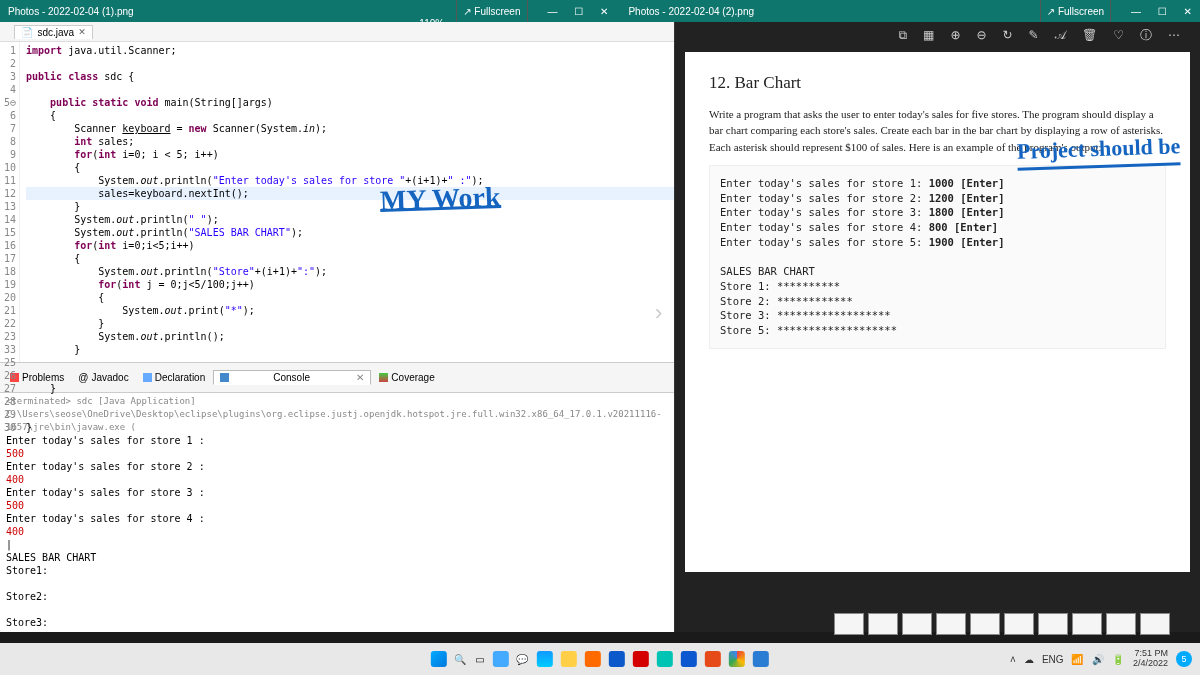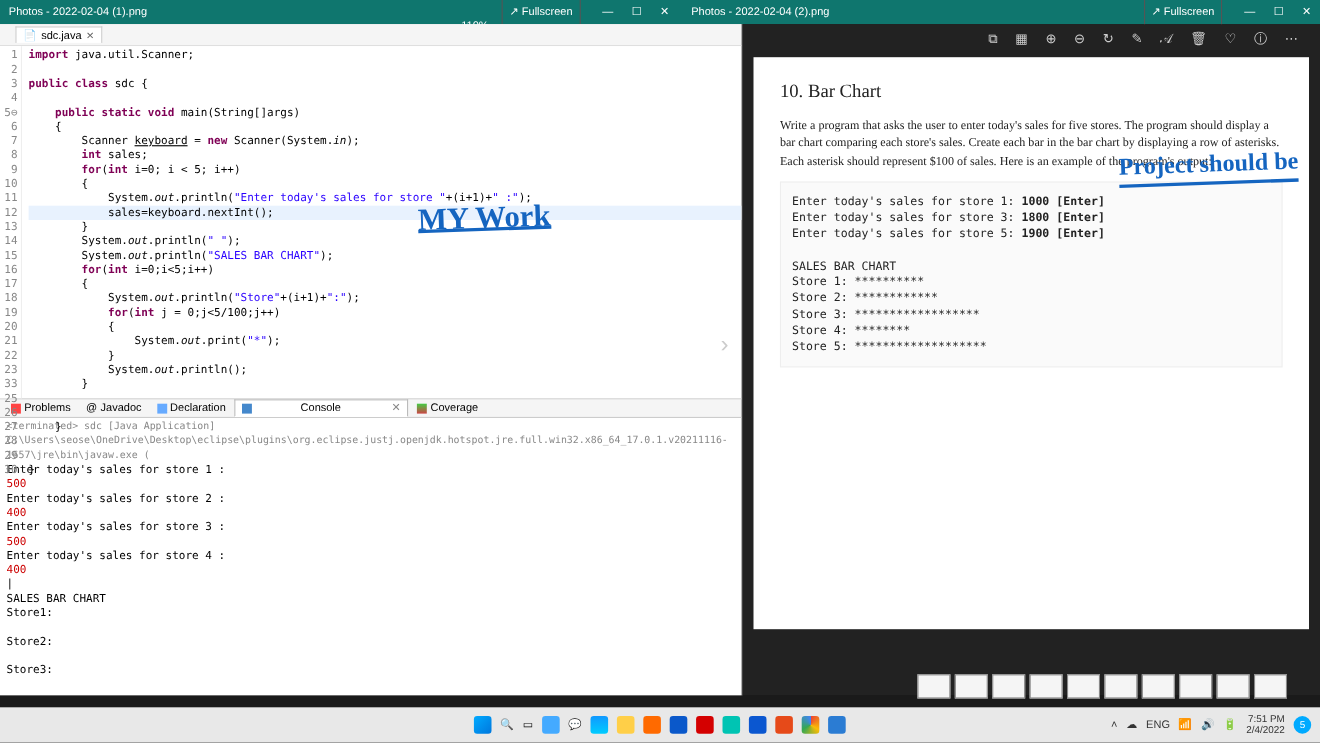--- a/index.html
+++ b/index.html
@@ -24,21 +24,21 @@
 .gutter { width: 20px; background: #fff; color: #888; text-align: right; padding: 2px 3px 0 0; border-right: 1px solid #eee; }
 .gutter div { height: 13px; }
 .src { flex: 1; padding: 2px 0 0 6px; white-space: pre; color: #000; position: relative; }
 .kw { color: #7f0055; font-weight: bold; }
 .str { color: #2a00ff; }
 .hl { background: #e8f2fe; display: inline-block; width: 100%; }
 
 .handwrite { position: absolute; font-family: "Comic Sans MS", cursive; color: #1565c0; font-weight: bold; transform: rotate(-2deg); }
 .hw1 { top: 150px; left: 380px; font-size: 28px; border-bottom: 3px solid #1565c0; padding-bottom: 2px; }
 
-.tabs2 { height: 18px; background: #f5f5f5; border-top: 1px solid #ccc; border-bottom: 1px solid #ccc; display: flex; align-items: center; font-size: 10px; gap: 2px; padding-left: 4px; }
+.tabs2 { height: 31px; background: #f5f5f5; border-top: 1px solid #ccc; border-bottom: 1px solid #ccc; display: flex; align-items: center; font-size: 10px; gap: 2px; padding-left: 4px; }
 .tabs2 .t { padding: 1px 6px; display: flex; align-items: center; gap: 3px; }
 .tabs2 .t.active { background: #fff; border: 1px solid #bbb; border-bottom-color: #fff; gap: 44px; }
 .ticon { width: 9px; height: 9px; display: inline-block; }
 
 .console { flex: 1; font-family: Consolas, monospace; font-size: 10px; line-height: 13px; padding: 2px 6px; background: #fff; overflow: hidden; }
 .console .term { color: #888; font-size: 9px; }
 .console .red { color: #c00; }
 
 .rtool { height: 26px; display: flex; align-items: center; justify-content: flex-end; gap: 16px; padding: 0 20px; color: #ccc; font-size: 12px; }
 .rtool span { cursor: pointer; }
@@ -183,33 +183,34 @@
       <span>⊖</span>
       <span>↻</span>
       <span>✎</span>
       <span>𝒜</span>
       <span>🗑</span>
       <span>♡</span>
       <span>ⓘ</span>
       <span>⋯</span>
     </div>
     <div class="doc">
-      <h2>10. Bar Chart</h2>
+      <h2>12. Bar Chart</h2>
       <p>Write a program that asks the user to enter today's sales for five stores. The program should display a bar chart comparing each store's sales. Create each bar in the bar chart by displaying a row of asterisks. Each asterisk should represent $100 of sales. Here is an example of the program's output:</p>
       <div class="hw2">Project should be</div>
       <div class="exbox" id="exbox">
           <div>Enter today's sales for store 1: <b>1000 [Enter]</b></div>
+          <div>Enter today's sales for store 2: <b>1200 [Enter]</b></div>
           <div>Enter today's sales for store 3: <b>1800 [Enter]</b></div>
+          <div>Enter today's sales for store 4: <b>800 [Enter]</b></div>
           <div>Enter today's sales for store 5: <b>1900 [Enter]</b></div>
           <div>&nbsp;</div>
           <div>SALES BAR CHART</div>
           <div>Store 1: **********</div>
           <div>Store 2: ************</div>
           <div>Store 3: ******************</div>
-          <div>Store 4: ********</div>
           <div>Store 5: *******************</div>
         </div>
     </div>
   </div>
 </div>
 
 <div class="arrow-right">›</div>
 
 <div class="thumbs">
   <div class="th"></div>

